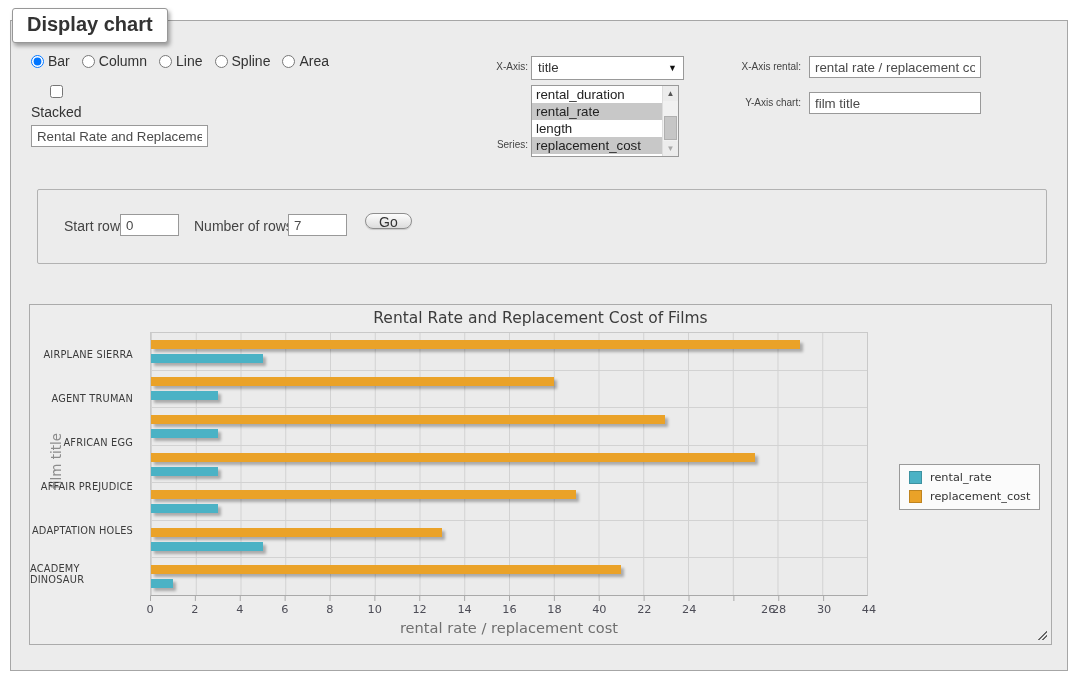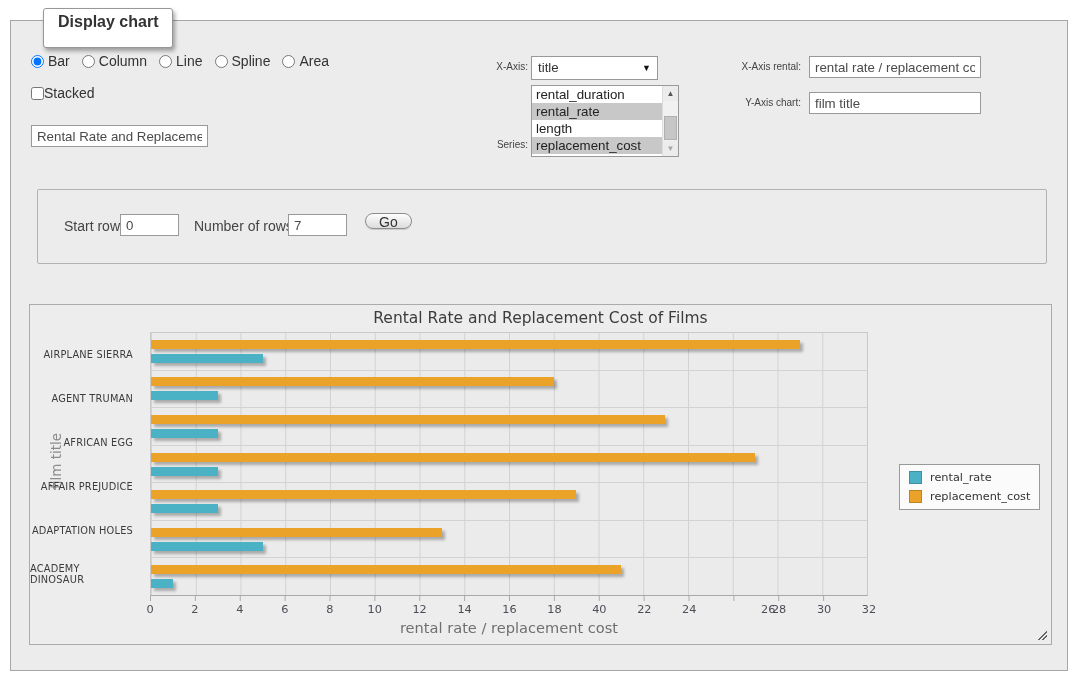--- a/index.html
+++ b/index.html
@@ -3,44 +3,44 @@
 <meta charset="utf-8">
 <style>
   * { margin:0; padding:0; box-sizing:border-box; }
   body { background:#fff; }
   .page { position:relative; width:1081px; height:681px; background:#fff;
           font-family:"Liberation Sans", sans-serif; color:#333; overflow:hidden; }
 
   
   .fieldset { position:absolute; left:10px; top:20px; width:1058px; height:651px;
               background:#ececec; border:1px solid #a6a6a6; }
-  .legend-tab { position:absolute; left:32px; top:-13px; background:#fff;
-                border:1px solid #979797; border-radius:3px; padding:4px 14px 16px;
-                font-size:16px; font-weight:bold; color:#333;
+  .legend-tab { position:absolute; left:1px; top:-13px; background:#fff;
+                border:1px solid #979797; border-radius:3px; padding:4px 14px 6px;
+                font-size:20px; font-weight:bold; color:#333;
                 box-shadow:2px 3px 4px rgba(0,0,0,0.35); }
 
   
   .type-row { position:absolute; left:20px; top:32px; display:flex; align-items:center; gap:6px;
               font-size:14px; color:#333; }
   .type-row label { display:flex; align-items:center; gap:4px; margin-right:6px; }
-  .stacked-row { position:absolute; left:20px; top:64px; display:flex; align-items:center; gap:0;
-                 font-size:14px; }
+  .stacked-row { position:absolute; left:20px; top:64px; display:flex; align-items:center; gap:6px;
+                 font-size:14px;flex-direction:column; }
 
   input[type=text] { border:1px solid #999; background:#fff; font-family:"Liberation Sans",sans-serif;
                      font-size:13.3px; color:#4a4a4a; padding:2px 5px; height:22px; }
   .title-input { position:absolute; left:20px; top:104px; width:177px; }
 
   .lbl { position:absolute; font-size:10px; color:#444; text-align:right; }
   .lbl-xaxis   { left:420px; top:40px;  width:97px; }
   .lbl-series  { left:420px; top:118px; width:97px; }
   .lbl-xlabel  { left:660px; top:40px;  width:130px; }
   .lbl-ylabel  { left:660px; top:76px;  width:130px; }
 
   
-  .select { position:absolute; left:520px; top:35px; width:127px; height:24px; background:#fff;
+  .select { position:absolute; left:520px; top:35px; width:153px; height:24px; background:#fff;
             border:1px solid #999; font-size:13.3px; color:#333; padding:3px 20px 3px 6px; }
   .select .arrow { position:absolute; right:6px; top:6px; font-size:9px; color:#111; }
 
   
   .listbox { position:absolute; left:520px; top:64px; width:148px; height:72px; background:#fff;
              border:1px solid #999; display:flex; }
   .lst-opts { flex:1; overflow:hidden; }
   .lst-opt { height:17px; line-height:17px; font-size:13.3px; color:#222; padding-left:4px;
              white-space:nowrap; }
   .lst-opt.sel { background:#c8c8c8; }
@@ -231,21 +231,21 @@
           <span style="left: 37.5%;">12</span>
           <span style="left: 43.75%;">14</span>
           <span style="left: 50%;">16</span>
           <span style="left: 56.25%;">18</span>
           <span style="left: 62.5%;">40</span>
           <span style="left: 68.75%;">22</span>
           <span style="left: 75%;">24</span>
           <span style="left: 81.25%; margin-left: 34px;">26</span>
           <span style="left: 87.5%;">28</span>
           <span style="left: 93.75%;">30</span>
-          <span style="left: 100%;">32</span>
+          <span style="left: 100%;">44</span>
         </div>
       <div class="xaxis-label">rental rate / replacement cost</div>
       <div class="chart-legend">
           <div class="legend-item">
             <span class="legend-swatch" style="background: rgb(75, 178, 197);"></span>
             <span class="legend-label">rental_rate</span>
           </div>
           <div class="legend-item">
             <span class="legend-swatch" style="background: rgb(234, 162, 40);"></span>
             <span class="legend-label">replacement_cost</span>

